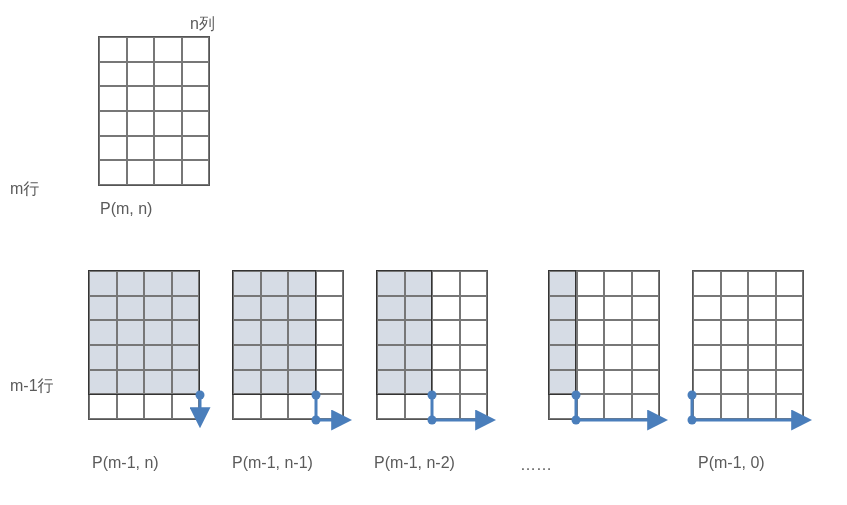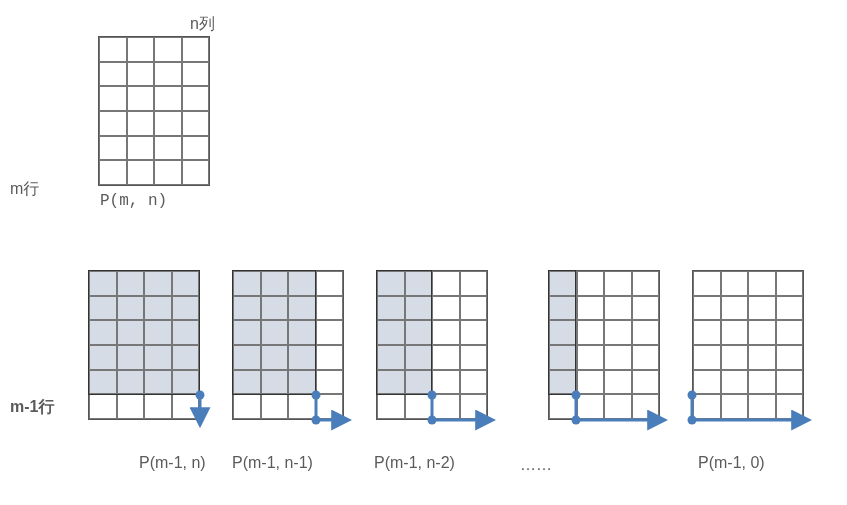--- a/index.html
+++ b/index.html
@@ -60,23 +60,23 @@
     <div class="cell"></div>
     <div class="cell"></div>
     <div class="cell"></div>
     <div class="cell"></div>
     <div class="cell"></div>
     <div class="cell"></div>
     <div class="cell"></div>
     <div class="cell"></div>
   </div>
 
-<div class="label" style="left:100px; top:192px;font-family:Liberation Mono, monospace;">P(m, n)</div>
-
-<div class="label" style="left:10px; top:397px;font-weight:bold;">m-1行</div>
+<div class="label" style="left:100px; top:200px;">P(m, n)</div>
+
+<div class="label" style="left:10px; top:376px;">m-1行</div>
 
 <div id="g0" class="grid" style="left:88px;  top:270px; width:112px; height:150px; grid-template-columns:repeat(4,1fr); grid-template-rows:repeat(6,1fr);">
     <div class="cell shade"></div>
     <div class="cell shade"></div>
     <div class="cell shade"></div>
     <div class="cell shade"></div>
     <div class="cell shade"></div>
     <div class="cell shade"></div>
     <div class="cell shade"></div>
     <div class="cell shade"></div>
@@ -203,21 +203,21 @@
     <div class="cell"></div>
     <div class="cell"></div>
     <div class="cell"></div>
     <div class="cell"></div>
     <div class="cell"></div>
     <div class="cell"></div>
     <div class="cell"></div>
     <div class="cell"></div>
   </div>
 
-<div class="label" style="left:92px;  top:454px;margin-left:47px;">P(m-1, n)</div>
+<div class="label" style="left:92px;  top:454px;">P(m-1, n)</div>
 <div class="label" style="left:232px; top:454px;">P(m-1, n-1)</div>
 <div class="label" style="left:374px; top:454px;">P(m-1, n-2)</div>
 <div class="label" style="left:520px; top:456px;">……</div>
 <div class="label" style="left:698px; top:454px;text-align:center;">P(m-1, 0)</div>
 
 <svg id="arrows" width="847" height="505" style="position:absolute;left:0;top:0;pointer-events:none">
   <defs>
     <marker id="ah" viewBox="0 0 10 10" refX="8" refY="5" markerWidth="7" markerHeight="7" orient="auto-start-reverse">
       <path d="M 0 0 L 10 5 L 0 10 z" fill="#4A7EBB"></path>
     </marker>

